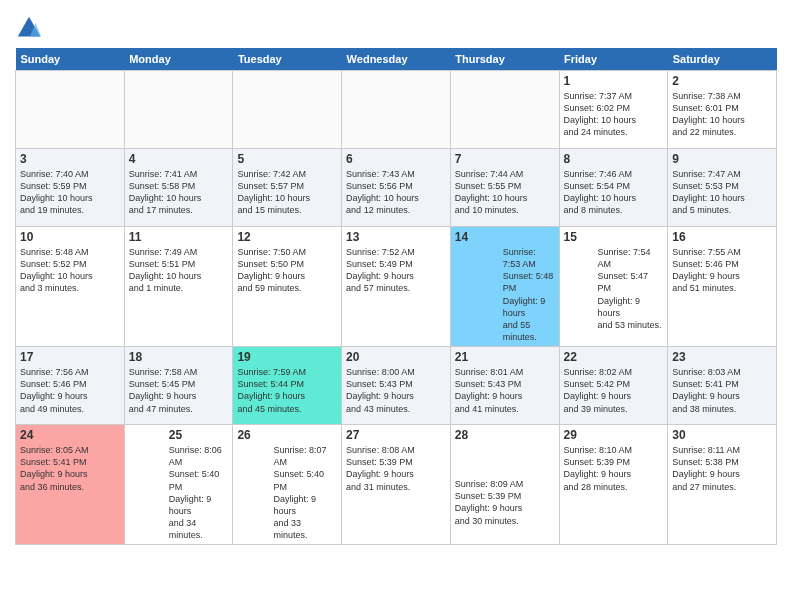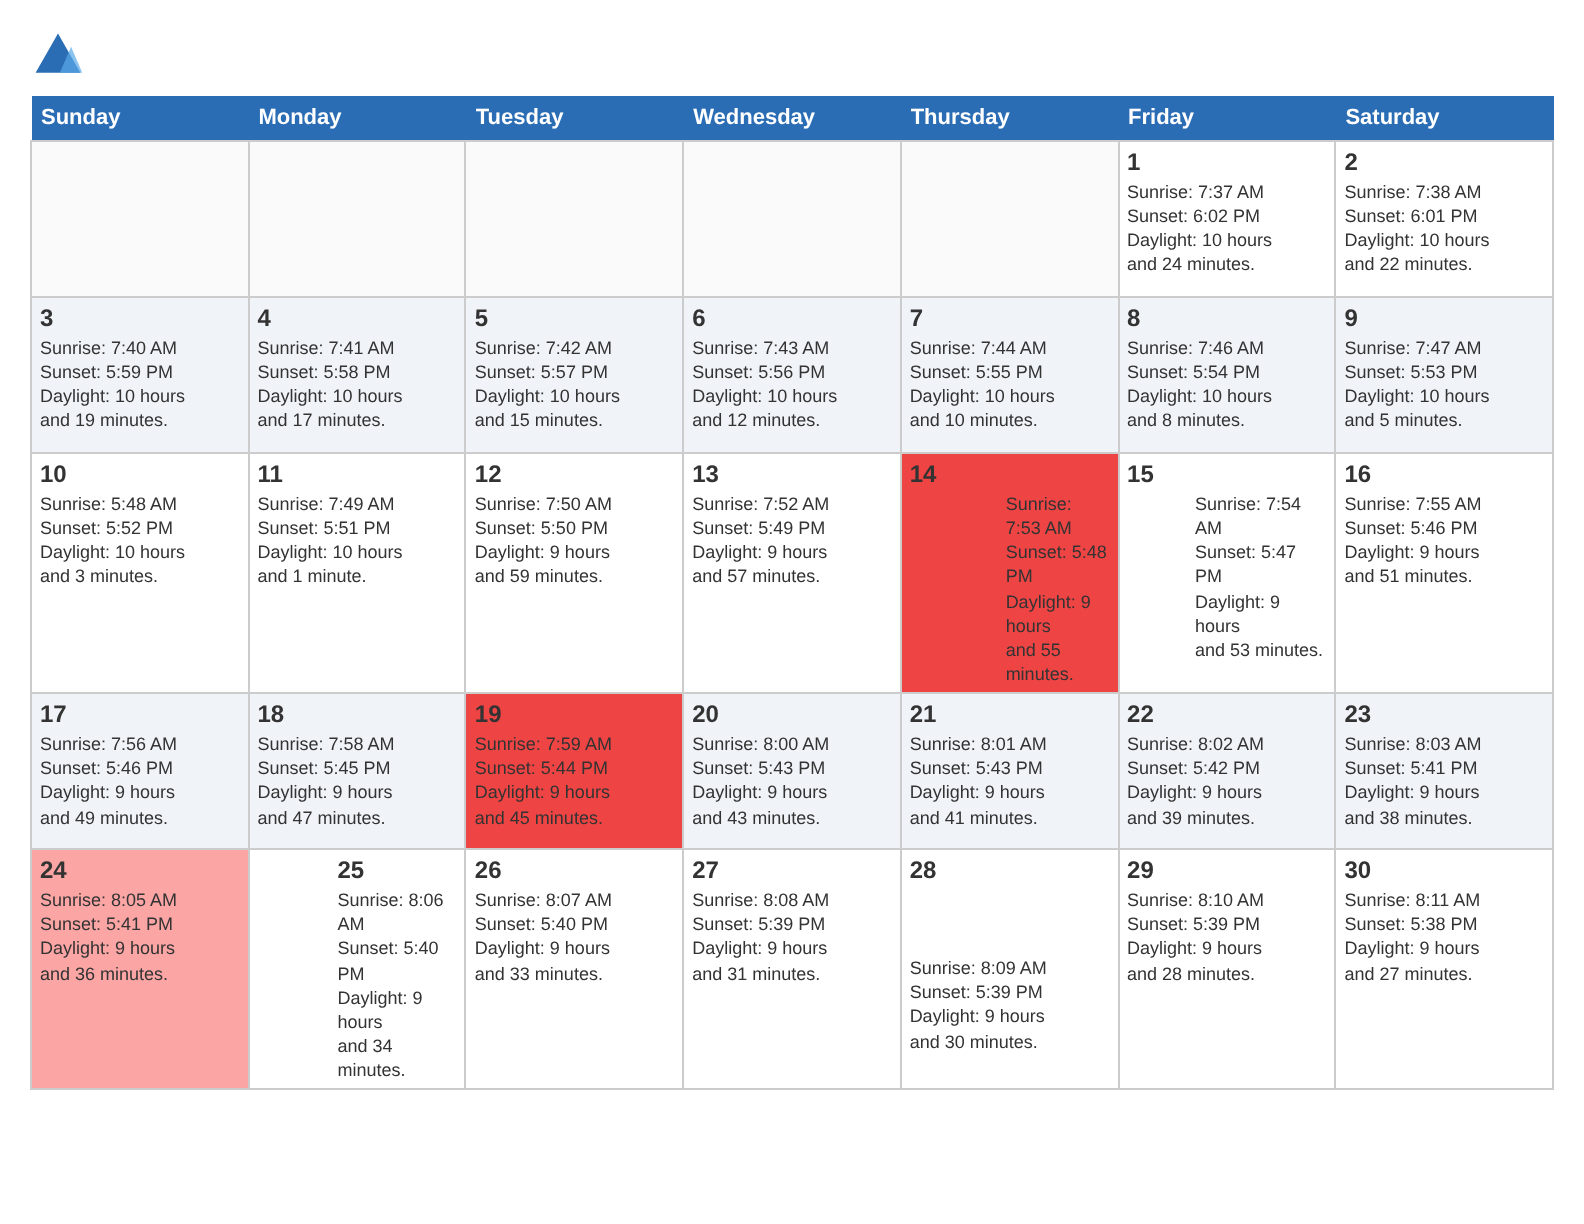--- a/index.html
+++ b/index.html
@@ -232,21 +232,21 @@
 Daylight: 9 hours
 and 59 minutes.</div>
           </td>
           <td style="background-color: rgb(255, 255, 255);">
             <span class="day-number">13</span>
             <div class="day-info" style="white-space: pre-line;">Sunrise: 7:52 AM
 Sunset: 5:49 PM
 Daylight: 9 hours
 and 57 minutes.</div>
           </td>
-          <td style="background-color: #ef4444;">
+          <td style="background-color: #7dd3fc;">
             <span class="day-number">14</span>
             <div class="day-info" style="white-space: pre-line; margin-left: 48px;">Sunrise: 7:53 AM
 Sunset: 5:48 PM
 Daylight: 9 hours
 and 55 minutes.</div>
           </td>
           <td style="background-color: rgb(255, 255, 255);">
             <span class="day-number">15</span>
             <div class="day-info" style="white-space: pre-line; margin-left: 34px;">Sunrise: 7:54 AM
 Sunset: 5:47 PM
@@ -269,21 +269,21 @@
 Daylight: 9 hours
 and 49 minutes.</div>
           </td>
           <td style="background-color: rgb(240, 244, 248);">
             <span class="day-number">18</span>
             <div class="day-info" style="white-space: pre-line;">Sunrise: 7:58 AM
 Sunset: 5:45 PM
 Daylight: 9 hours
 and 47 minutes.</div>
           </td>
-          <td style="background-color: #ef4444;">
+          <td style="background-color: #5eead4;">
             <span class="day-number">19</span>
             <div class="day-info" style="white-space: pre-line;">Sunrise: 7:59 AM
 Sunset: 5:44 PM
 Daylight: 9 hours
 and 45 minutes.</div>
           </td>
           <td style="background-color: rgb(240, 244, 248);">
             <span class="day-number">20</span>
             <div class="day-info" style="white-space: pre-line;">Sunrise: 8:00 AM
 Sunset: 5:43 PM
@@ -322,21 +322,21 @@
           </td>
           <td style="background-color: rgb(255, 255, 255); padding-left: 44px;">
             <span class="day-number">25</span>
             <div class="day-info" style="white-space: pre-line;">Sunrise: 8:06 AM
 Sunset: 5:40 PM
 Daylight: 9 hours
 and 34 minutes.</div>
           </td>
           <td style="background-color: rgb(255, 255, 255);">
             <span class="day-number">26</span>
-            <div class="day-info" style="white-space: pre-line;">Sunrise: 8:07 AM
+            <div class="day-info" style="white-space: pre-line; margin-left: 36px;">Sunrise: 8:07 AM
 Sunset: 5:40 PM
 Daylight: 9 hours
 and 33 minutes.</div>
           </td>
           <td style="background-color: rgb(255, 255, 255);">
             <span class="day-number">27</span>
             <div class="day-info" style="white-space: pre-line;">Sunrise: 8:08 AM
 Sunset: 5:39 PM
 Daylight: 9 hours
 and 31 minutes.</div>

